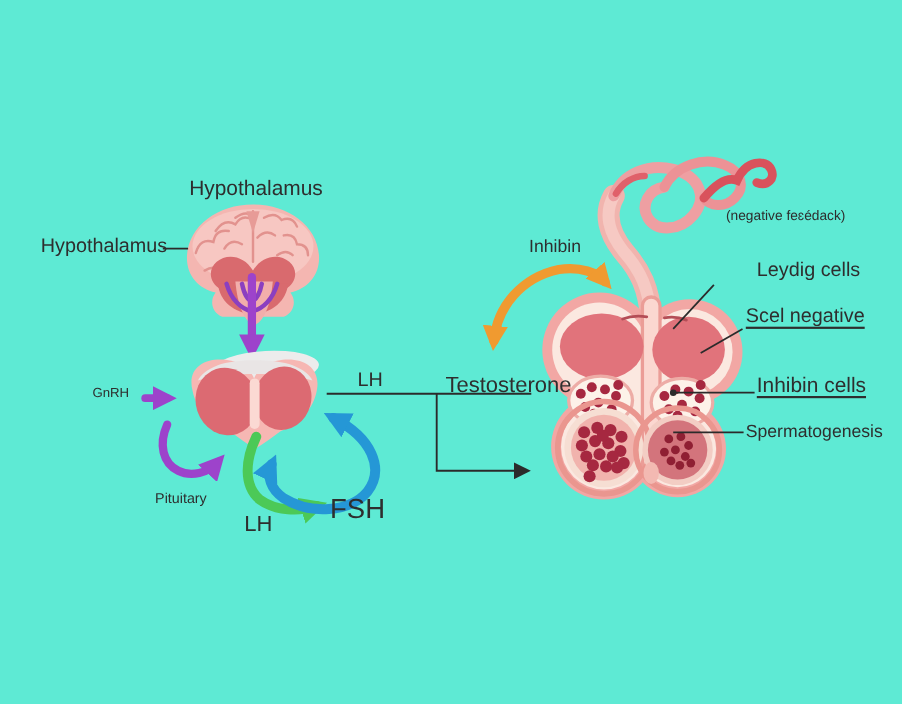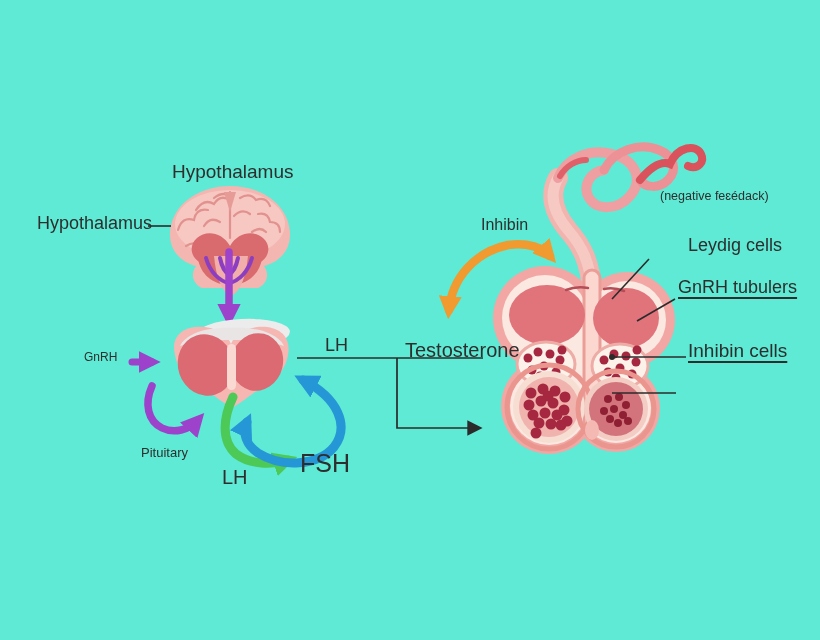--- a/index.html
+++ b/index.html
@@ -221,16 +221,17 @@
 <div class="lbl" style="left:37px;top:214px;font-size:18px;">Hypothalamus</div>
 <div class="lbl" style="left:84px;top:351px;font-size:12px;">GnRH</div>
 <div class="lbl" style="left:141px;top:446px;font-size:13px;">Pituitary</div>
 <div class="lbl" style="left:222px;top:466px;font-size:20px;">LH</div>
 <div class="lbl" style="left:300px;top:450px;font-size:25px;">FSH</div>
 <div class="lbl" style="left:325px;top:336px;font-size:18px;">LH</div>
 <div class="lbl" style="left:405px;top:339px;font-size:20px;">Testosterone</div>
 <div class="lbl" style="left:481px;top:216px;font-size:16px;">Inhibin</div>
 <div class="lbl" style="left:660px;top:190px;font-size:12.5px;">(negative feɛédack)</div>
 <div class="lbl" style="left:644px;top:236px;font-size:18px;margin-left:44px;">Leydig cells</div>
-<div class="lbl u" style="left:678px;top:278px;font-size:18px;">GnRH tubulers</div>
+<div class="lbl u" style="left:678px;top:278px;font-size:18px;">Scel negative</div>
 <div class="lbl u" style="left:688px;top:341px;font-size:19px;">Inhibin cells</div>
+<div class="lbl" style="left:678px;top:384px;font-size:16px;">Spermatogenesis</div>
 
 </div>
 
 </body></html>

